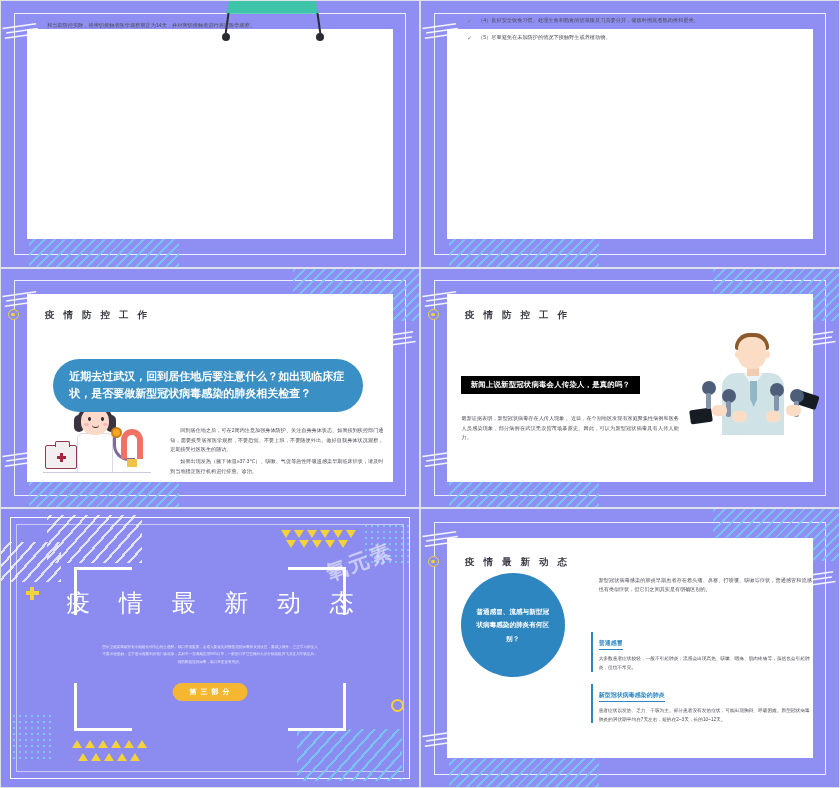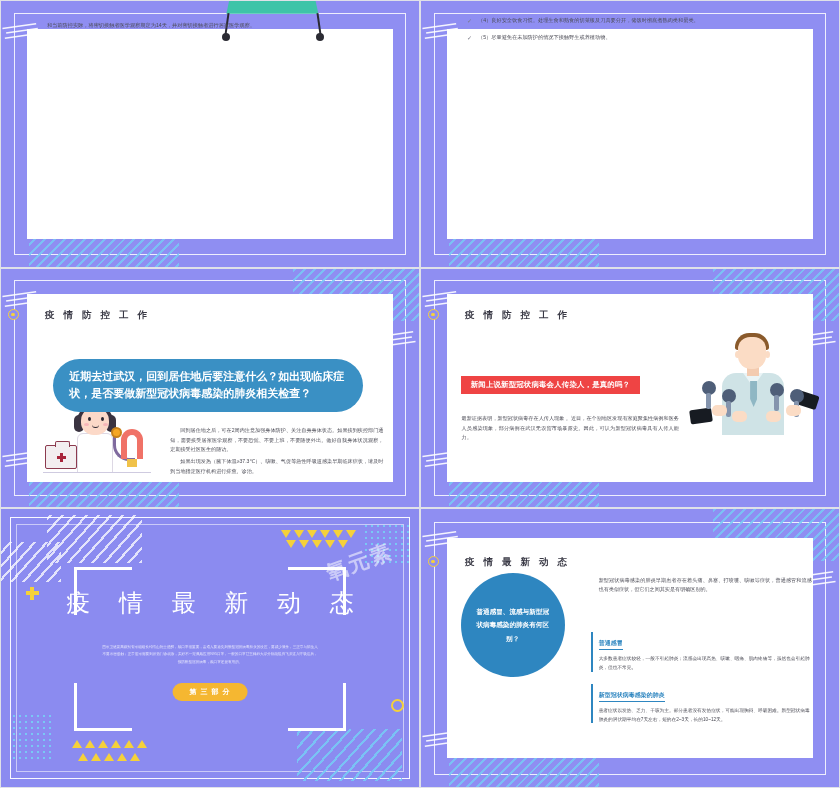--- a/index.html
+++ b/index.html
@@ -76,21 +76,21 @@
     left: 10.5%; top: 17%;
     font-size: 9.5px; letter-spacing: 3.2px; color: #3a3a46;
     font-weight: 700;
   }
   
   .pill {
     background: #3a90c4; color: #ffffff; border-radius: 999px;
     font-weight: 700; line-height: 1.55;
   }
   .ribbon {
-    background: #ef4444; color: #ffffff;
+    background: #000000; color: #ffffff;
     font-weight: 700;
   }
   .body-text {
     color: #4b4b55; line-height: 1.85; text-align: justify;
   }
   .body-text p + p { margin-top: 3px; }
 
   
   .s1 .top-text {
     position: absolute; z-index: 6; left: 11%; top: 7%;

